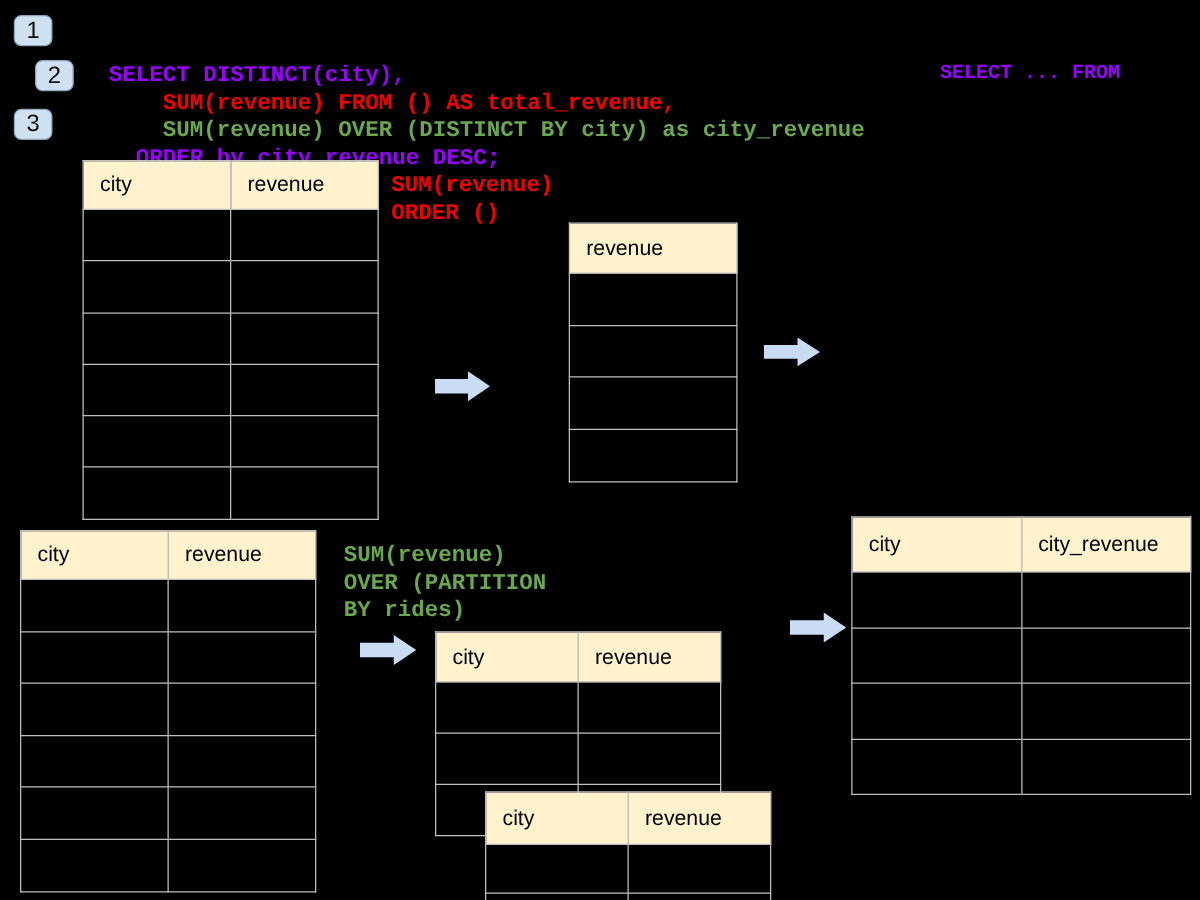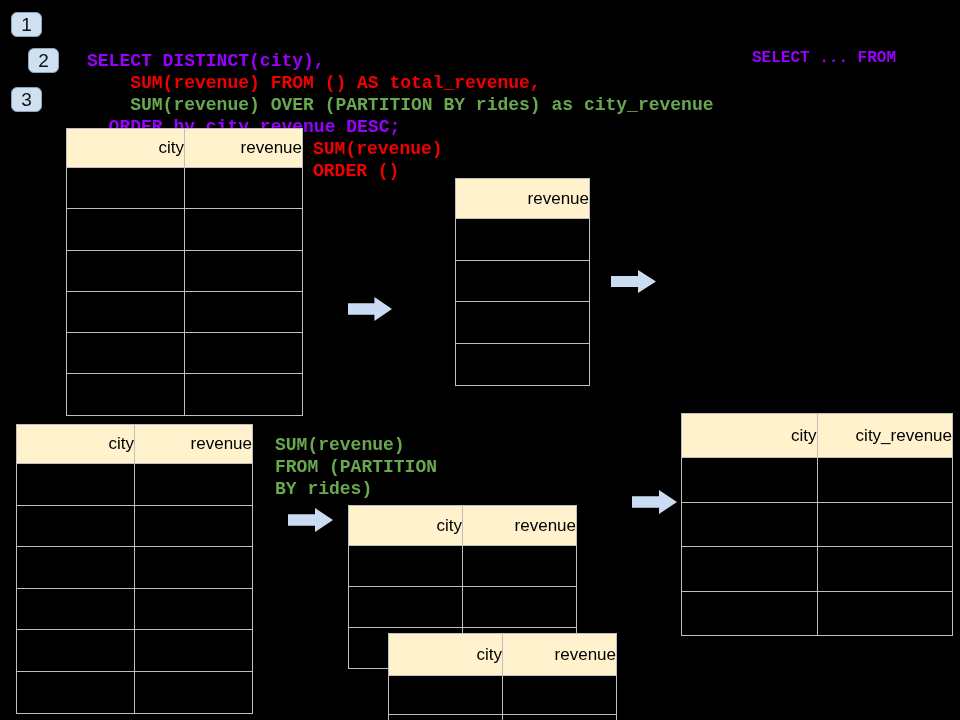--- a/index.html
+++ b/index.html
@@ -47,21 +47,21 @@
   .tbl table{
     border-collapse:collapse;
     table-layout:fixed;
     width:100%;
   }
   .tbl th{
     background:var(--header_fill);
     color:#000;
     font-family:"Liberation Sans","DejaVu Sans",sans-serif;
     font-size:17px;font-weight:400;
-    text-align:right;
+    text-align:left;
     padding:0 0 0 13px;
     height:var(--hh);
     border:1px solid var(--table_border);
     box-sizing:border-box;
   }
   .tbl td{
     background:#000;
     height:var(--rh);
     border:1px solid var(--table_border);
     box-sizing:border-box;
@@ -81,27 +81,27 @@
 </style>
 </head>
 <body>
 
 <div class="canvas">
 
   <div class="badge badge-1">1</div>
   <div class="badge badge-2">2</div>
   <div class="badge badge-3">3</div>
 
-  <div class="code code-main"><div class="code-line tok-purple">SELECT DISTINCT(city),</div><div class="code-line tok-red">    SUM(revenue) FROM () AS total_revenue,</div><div class="code-line tok-green">    SUM(revenue) OVER (PARTITION BY rides) as city_revenue</div><div class="code-line tok-purple">  ORDER by city_revenue DESC;</div></div>
+  <div class="code code-main"><div class="code-line tok-purple">SELECT DISTINCT(city),</div><div class="code-line tok-red">    SUM(revenue) FROM () AS total_revenue,</div><div class="code-line tok-green">    SUM(revenue) OVER (DISTINCT BY city) as city_revenue</div><div class="code-line tok-purple">  ORDER by city_revenue DESC;</div></div>
 
   <div class="code code-side"><div class="code-line tok-purple">SELECT ... FROM</div></div>
 
   <div class="code code-label-total"><div class="code-line tok-red">SUM(revenue)</div><div class="code-line tok-red">ORDER ()</div></div>
 
-  <div class="code code-label-partition"><div class="code-line tok-green">SUM(revenue)</div><div class="code-line tok-green">FROM (PARTITION</div><div class="code-line tok-green">BY rides)</div></div>
+  <div class="code code-label-partition"><div class="code-line tok-green">SUM(revenue)</div><div class="code-line tok-green">OVER (PARTITION</div><div class="code-line tok-green">BY rides)</div></div>
 
   <div class="tbl" style="left:66px;top:128px;width:237px;--hh:39px;--rh:41.3px;">
       <table>
         <thead>
           <tr>
             <th>city</th>
             <th>revenue</th>
           </tr>
         </thead>
         <tbody>

